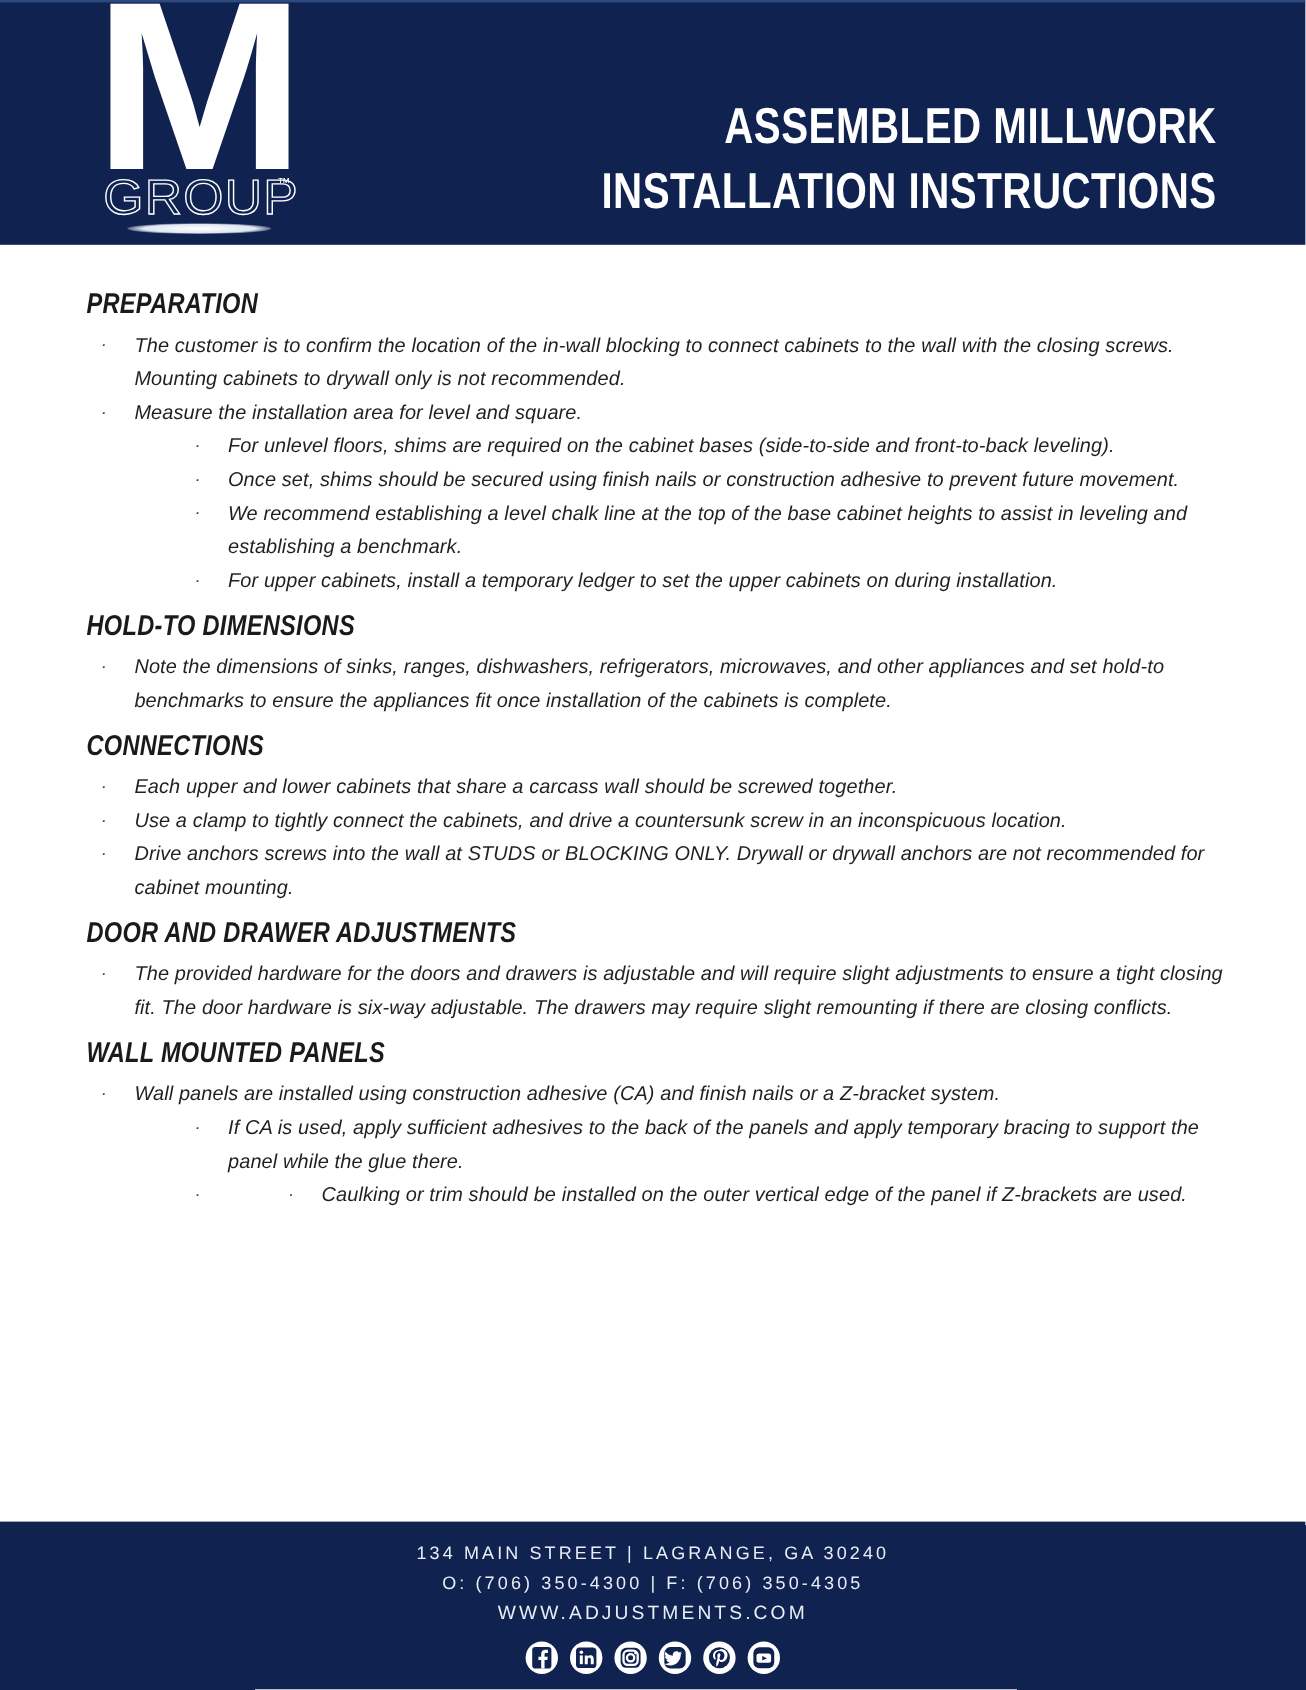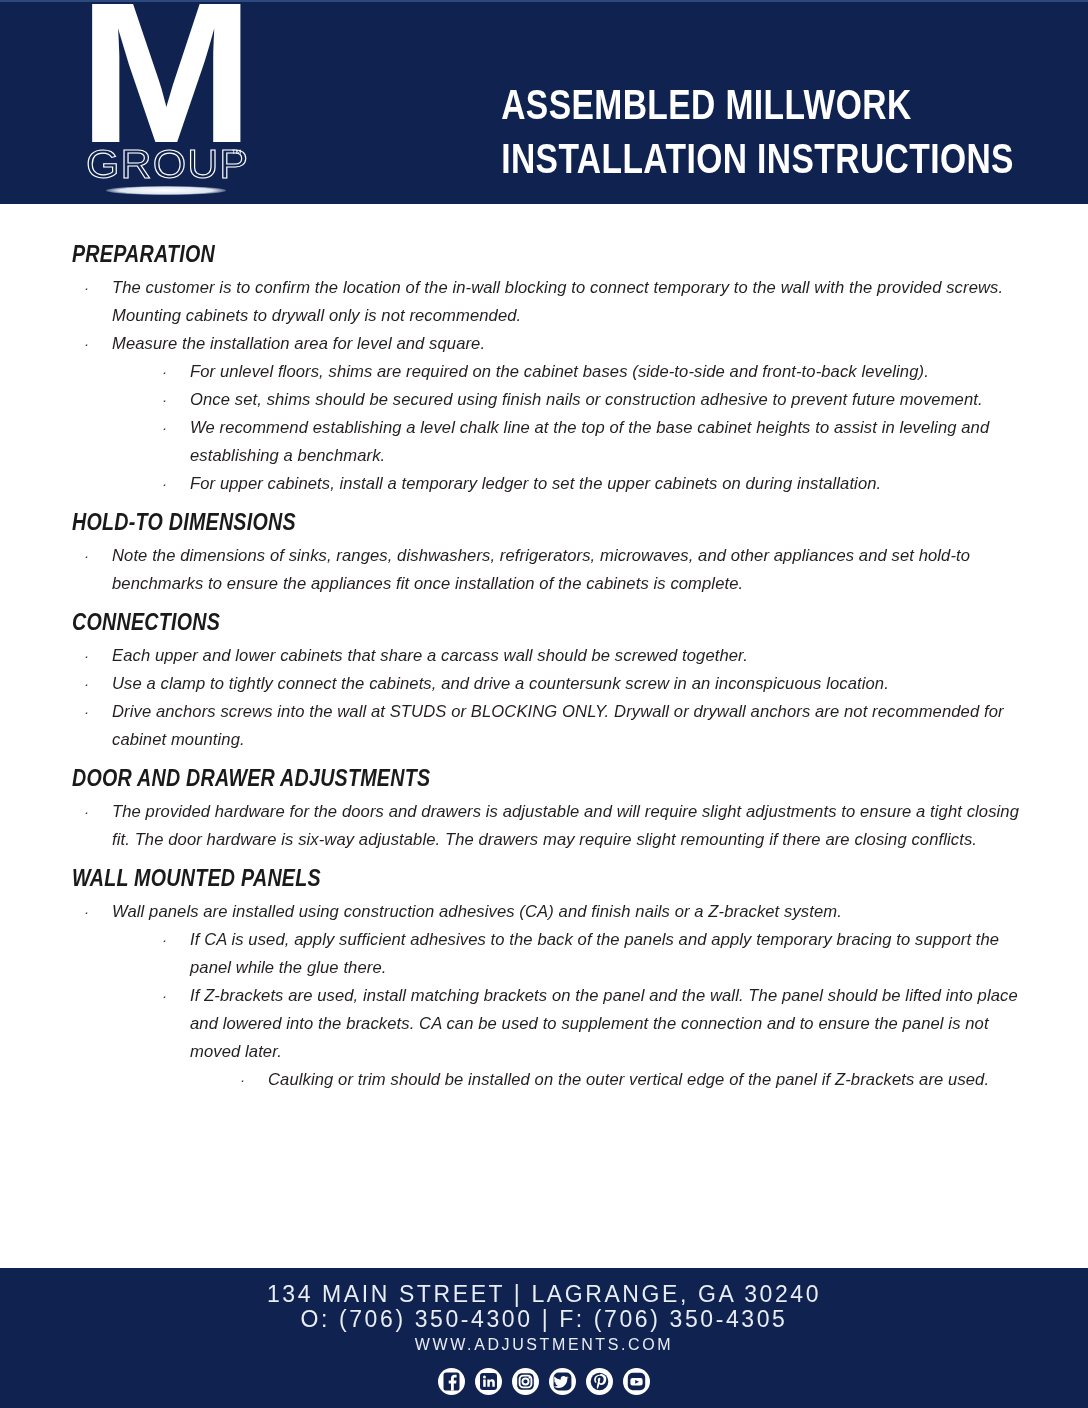--- a/index.html
+++ b/index.html
@@ -100,20 +100,21 @@
     width: 120px;
     height: 9px;
     background: radial-gradient(ellipse at 50% 50%, #ffffff 0%, #dfe6f2 55%, rgba(15,34,80,0) 78%);
     border-radius: 50%;
   }
 
   .header-titles {
     position: absolute;
     right: 74px;
     top: 78px;
+    text-align: right;
   }
   .header-title {
     font-family: "Liberation Sans Narrow", "Liberation Sans", sans-serif;
     font-weight: bold;
     color: #ffffff;
     font-size: 42px;
     line-height: 54px;
     letter-spacing: 0.5px;
     transform: scaleX(0.80);
     transform-origin: right center;
@@ -174,21 +175,21 @@
     flex: 0 0 auto;
     height: 140px;
     background: #0f2250;
     padding-top: 14px;
     text-align: center;
     position: relative;
   }
   .footer-line {
     font-family: "Liberation Sans", sans-serif;
     color: #e8edf6;
-    font-size: 23px;
+    font-size: 15px;
     line-height: 25px;
     letter-spacing: 2.6px;
     font-weight: 400;
   }
   .footer-line.small {
     font-size: 16px;
     letter-spacing: 2.6px;
   }
   .social-row {
     margin-top: 11px;
@@ -229,21 +230,21 @@
     </div>
 
   </div>
 
   <div class="content" id="body-sections">
       <div class="section">
         <div class="sec-heading">PREPARATION</div>
         <ul class="lvl1">
           <li class="item">
             <span class="bullet">·</span>
-            <span class="txt">The customer is to confirm the location of the in-wall blocking to connect temporary to the wall with the provided screws. Mounting cabinets to drywall only is not recommended.</span>
+            <span class="txt">The customer is to confirm the location of the in-wall blocking to connect cabinets to the wall with the closing screws. Mounting cabinets to drywall only is not recommended.</span>
           </li>
           <li class="item">
             <span class="bullet">·</span>
             <span class="txt">Measure the installation area for level and square.</span>
             <ul class="lvl2">
               <li class="item">
                 <span class="bullet">·</span>
                 <span class="txt">For unlevel floors, shims are required on the cabinet bases (side-to-side and front-to-back leveling).</span>
               </li>
               <li class="item">
@@ -295,29 +296,28 @@
             <span class="bullet">·</span>
             <span class="txt">The provided hardware for the doors and drawers is adjustable and will require slight adjustments to ensure a tight closing fit. The door hardware is six-way adjustable. The drawers may require slight remounting if there are closing conflicts.</span>
           </li>
         </ul>
       </div>
       <div class="section">
         <div class="sec-heading">WALL MOUNTED PANELS</div>
         <ul class="lvl1">
           <li class="item">
             <span class="bullet">·</span>
-            <span class="txt">Wall panels are installed using construction adhesives (CA) and finish nails or a Z-bracket system.</span>
+            <span class="txt">Wall panels are installed using construction adhesive (CA) and finish nails or a Z-bracket system.</span>
             <ul class="lvl2">
               <li class="item">
                 <span class="bullet">·</span>
                 <span class="txt">If CA is used, apply sufficient adhesives to the back of the panels and apply temporary bracing to support the panel while the glue there.</span>
               </li>
               <li class="item">
                 <span class="bullet">·</span>
-                <span class="txt">If Z-brackets are used, install matching brackets on the panel and the wall. The panel should be lifted into place and lowered into the brackets. CA can be used to supplement the connection and to ensure the panel is not moved later.</span>
                 <ul class="lvl3">
                   <li class="item">
                     <span class="bullet">·</span>
                     <span class="txt">Caulking or trim should be installed on the outer vertical edge of the panel if Z-brackets are used.</span>
                   </li>
                 </ul>
               </li>
             </ul>
           </li>
         </ul>

